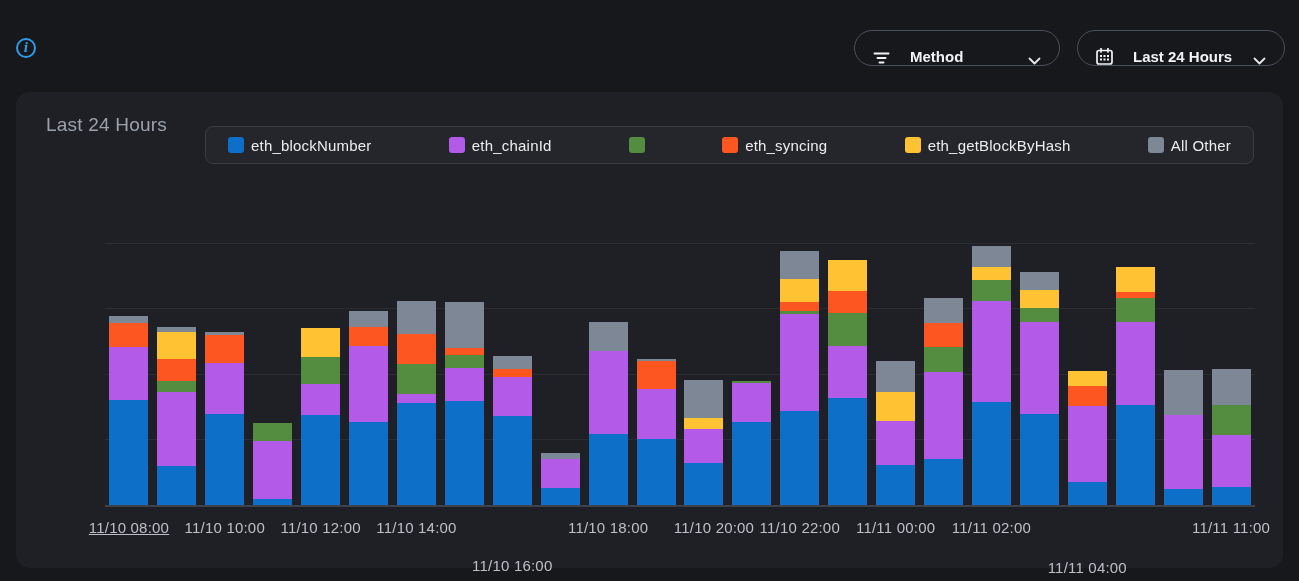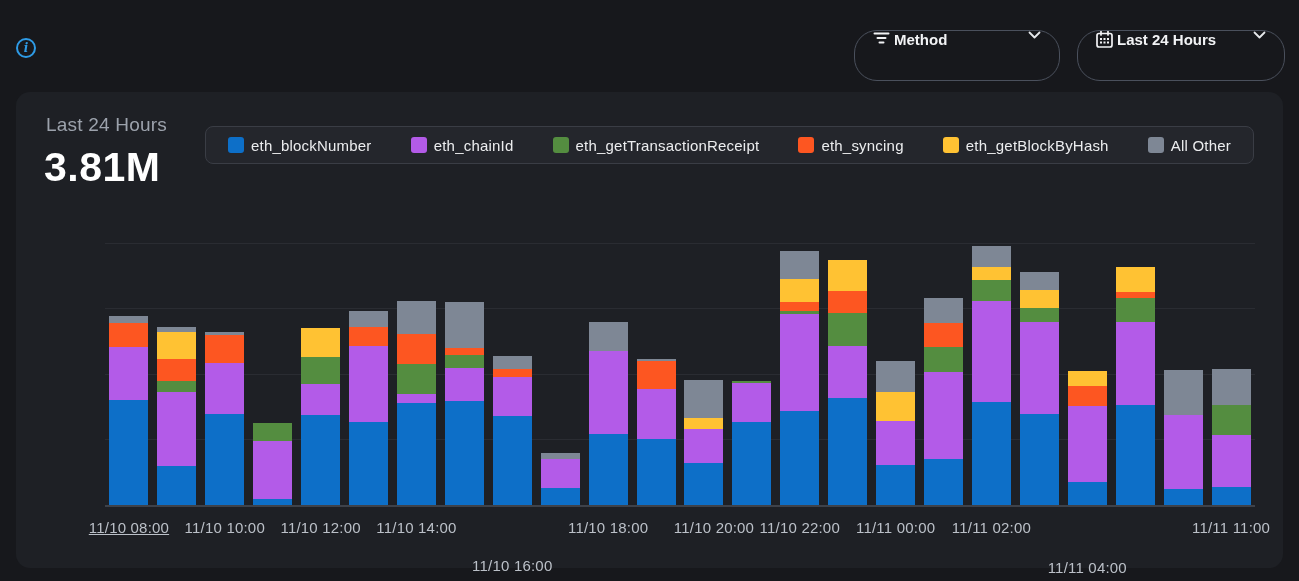--- a/index.html
+++ b/index.html
@@ -17,23 +17,23 @@
     display:flex; align-items:center; gap:9px;
   }
   .page-title { font-size:21px; font-weight:700; letter-spacing:.2px; color:#FAFAFA; }
   .info-icon {
     width:20px; height:20px; border:2px solid #2E9BE6; border-radius:50%;
     display:flex; align-items:center; justify-content:center;
     color:#2E9BE6; font-size:12px; font-family:"DejaVu Serif", serif;
     font-style:italic; font-weight:700; line-height:1; cursor:pointer;
   }
   .pill {
-    position:absolute; top:30px; height:51px;
+    position:absolute; top:30px; height:36px;
     border:1px solid #4A505C; border-radius:23px;
-    display:flex; align-items:flex-start; gap:4px;
+    display:flex; align-items:flex-end; gap:20px;
     padding:0 18px; background:transparent; cursor:pointer;
     font-size:15px; font-weight:600; color:#F2F3F5;
   }
   .pill .chevron { margin-left:auto; display:flex; }
   .pill-method { left:854px; width:206px; }
   .pill-range  { left:1077px; width:208px; }
   .pill svg { display:block; }
 
   
   .panel {
@@ -120,34 +120,32 @@
   <span>Last 24 Hours</span>
   <span class="chevron">
     <svg width="13" height="8" viewBox="0 0 13 8">
       <polyline points="1.5,1.5 6.5,6.5 11.5,1.5" fill="none" stroke="#E6E8EB" stroke-width="1.8" stroke-linecap="round" stroke-linejoin="round"></polyline>
     </svg>
   </span>
 </button>
 
 <div class="panel">
   <div class="period-label">Last 24 Hours</div>
-  <div class="total-value">3.81M</div>
 
   <div class="legend" id="legend">
       <div class="legend-item">
         <span class="legend-swatch" style="background: rgb(13, 111, 200);"></span>
         <span class="legend-label">eth_blockNumber</span>
       </div>
       <div class="legend-item">
         <span class="legend-swatch" style="background: rgb(179, 91, 232);"></span>
         <span class="legend-label">eth_chainId</span>
       </div>
       <div class="legend-item">
         <span class="legend-swatch" style="background: rgb(84, 141, 64);"></span>
-        <span class="legend-label">eth_getTransactionReceipt</span>
       </div>
       <div class="legend-item">
         <span class="legend-swatch" style="background: rgb(253, 86, 33);"></span>
         <span class="legend-label">eth_syncing</span>
       </div>
       <div class="legend-item">
         <span class="legend-swatch" style="background: rgb(255, 194, 51);"></span>
         <span class="legend-label">eth_getBlockByHash</span>
       </div>
       <div class="legend-item">

